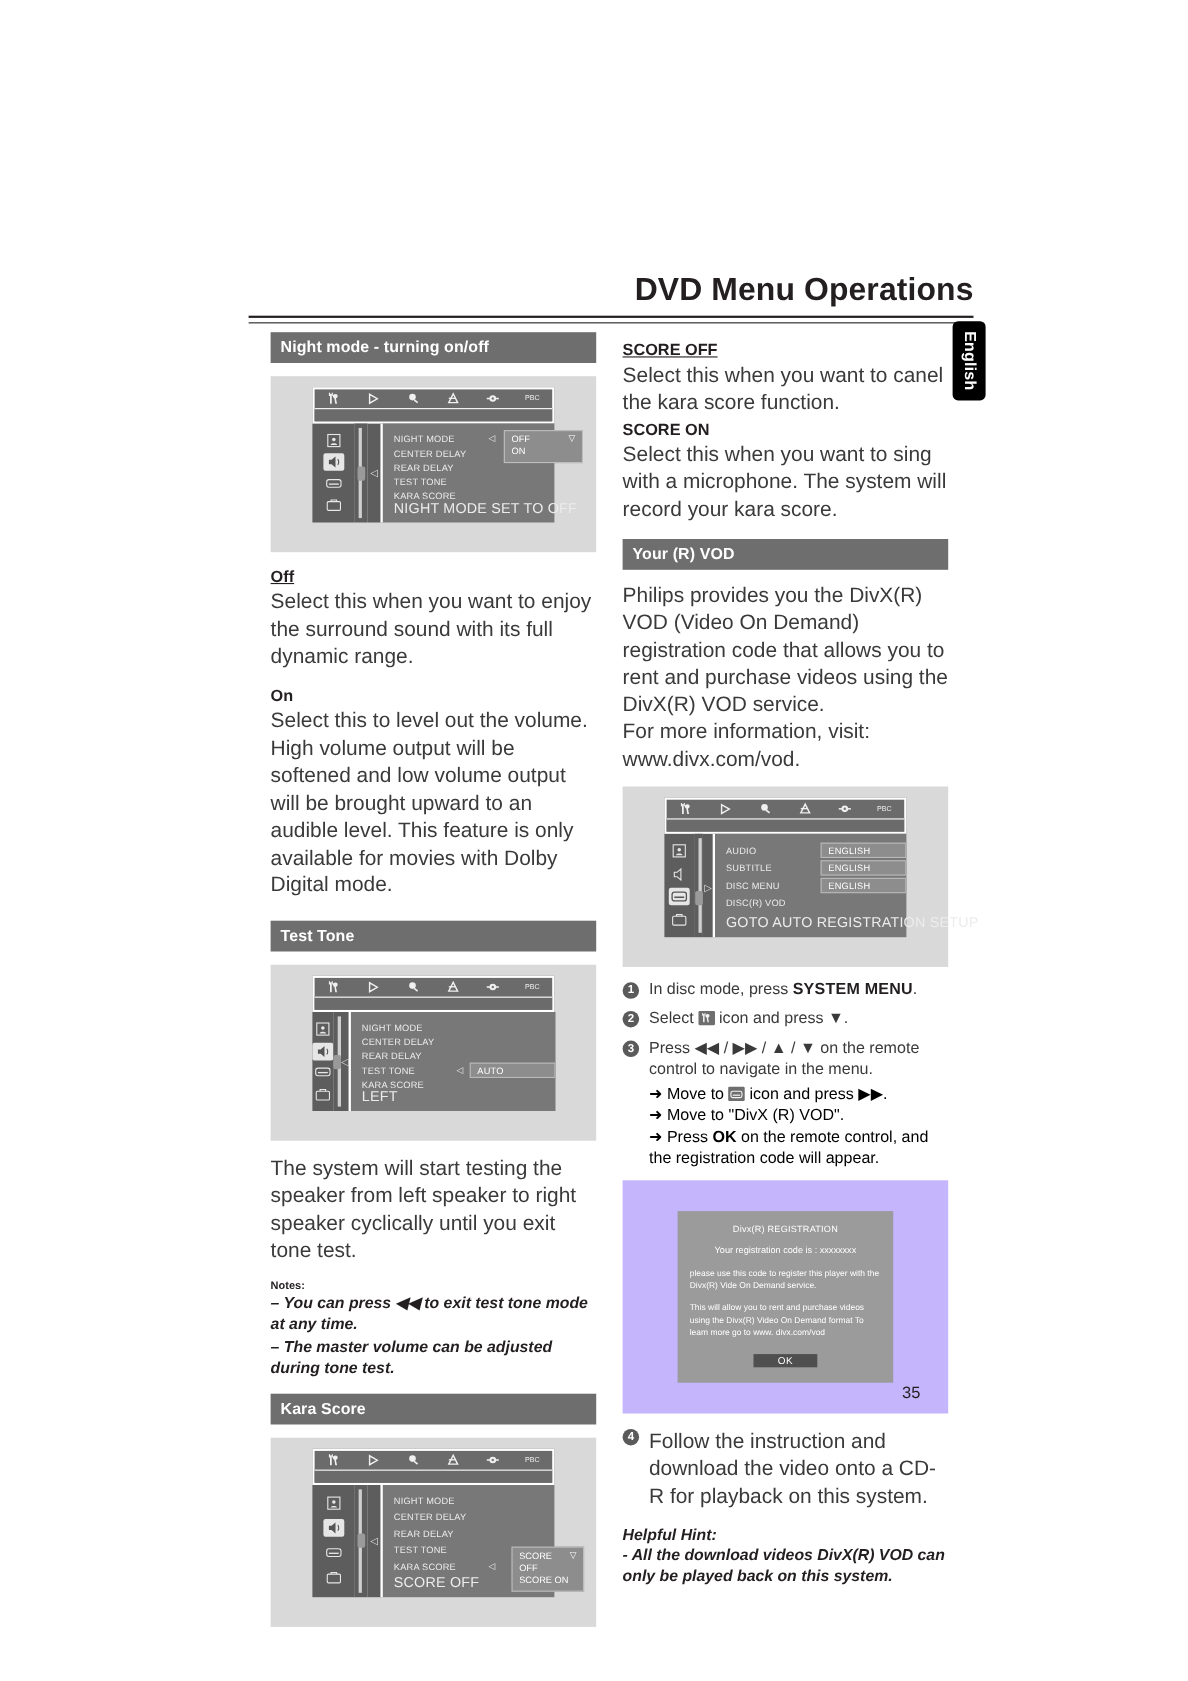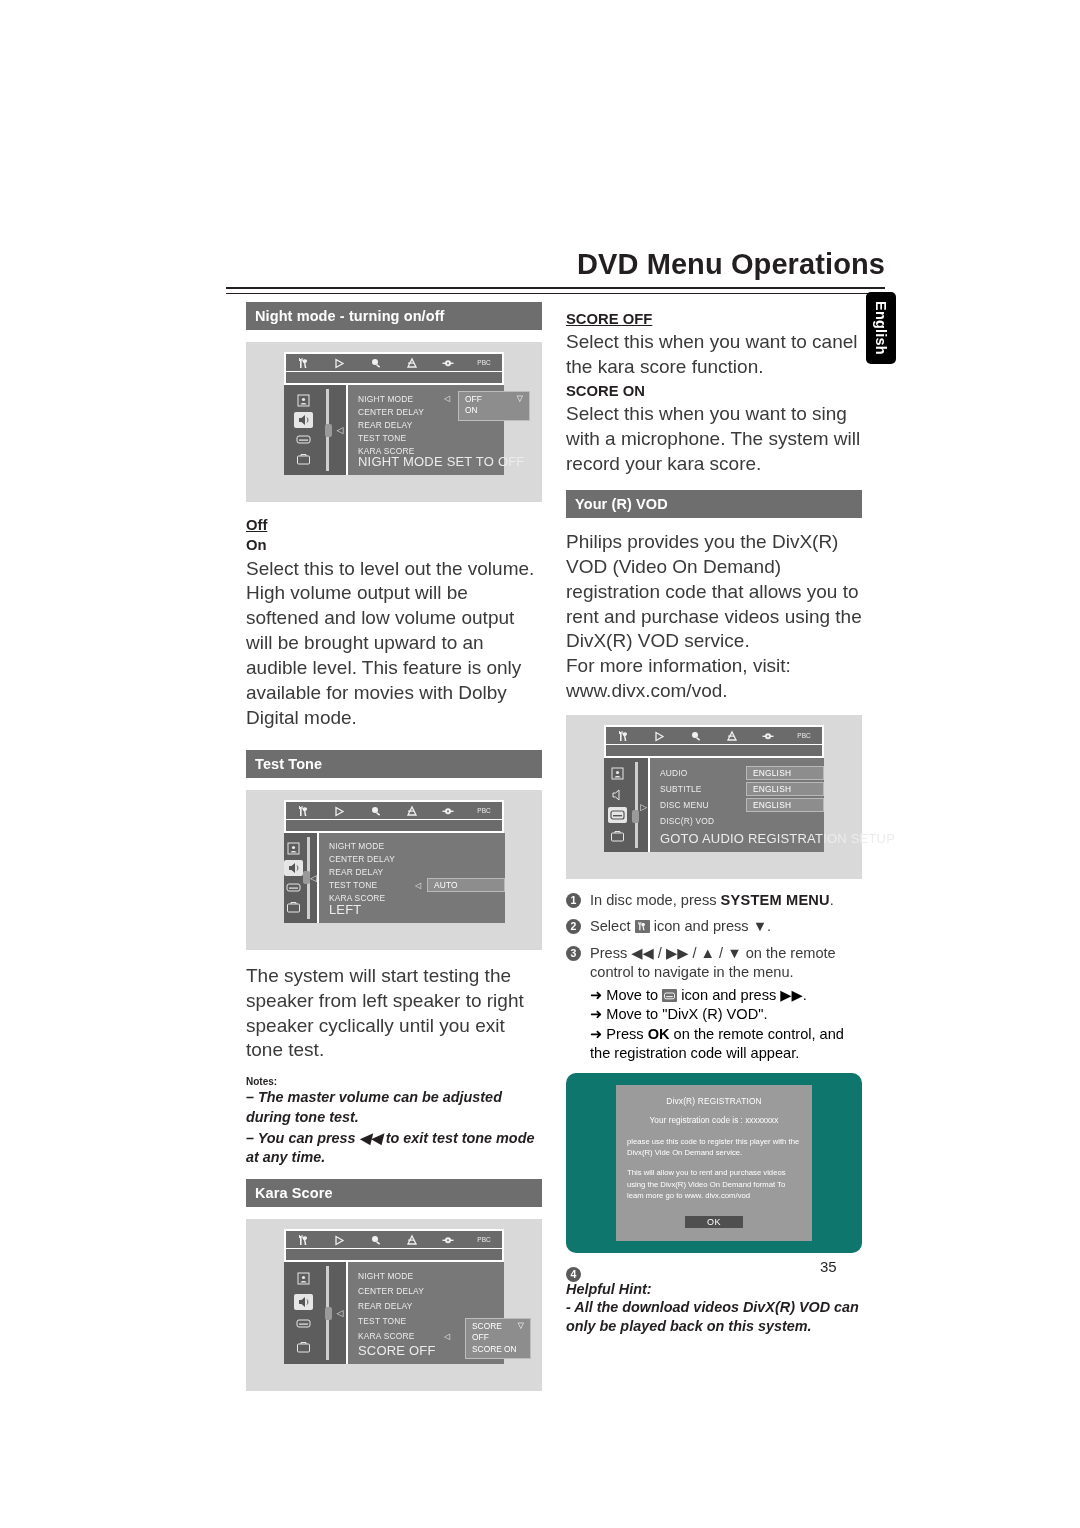--- a/index.html
+++ b/index.html
@@ -135,21 +135,21 @@
     font-size:13px; letter-spacing:.2px; white-space:nowrap;
   }
   .osd-popup{
     position:absolute; background:#8d8d8d; border:1px solid #bdbdbd;
     color:#ffffff; font-size:8.4px; padding:2px 6px 3px 6px; box-sizing:border-box;
   }
   .osd-popup .pr{display:flex; justify-content:space-between; line-height:1.35;}
   .osd-popup .pr .cv{font-size:8px;}
 
   
-  .dlg-wrap{background:#0f766e; padding:12px 0;border-radius:10px;}
+  .dlg-wrap{background:#c4b5fd; padding:28px 0;}
   .dlg{
     margin:0 auto; width:196px; background:#9b9b9b; color:#ffffff;
     padding:11px 11px 12px 11px; box-sizing:border-box;
   }
   .dlg .t{text-align:center; font-size:8.3px; margin-bottom:9px; letter-spacing:.2px;}
   .dlg .c{text-align:center; font-size:8.3px; margin-bottom:11px;}
   .dlg .p{font-size:7.7px; line-height:1.45; margin-bottom:9px;}
   .dlg .p.last{margin-bottom:10px;}
   .dlg .okrow{text-align:center;}
   .dlg .ok{
@@ -260,20 +260,21 @@
                 </div>
             </div>
             <div class="osd-status">NIGHT MODE SET TO OFF</div>
           </div>
         </div>
       </div>
     </div>
 
     <div style="height:14px;"></div>
     <div class="sub u">Off</div>
+    <p class="body">Select this when you want to enjoy the surround sound with its full dynamic range.</p>
     <div class="sub">On</div>
     <p class="body">Select this to level out the volume. High volume output will be softened and low volume output will be brought upward to an audible level. This feature is only available for movies with Dolby Digital mode.</p>
 
     <div style="height:6px;"></div>
     <div class="secbar">Test Tone</div>
 
     <div class="osd" style="height:140px;">
       <div class="osd-inner" style="margin:0 38px;">
         <div class="osd-top">
           <div class="osd-iconrow">
@@ -354,22 +355,22 @@
             </div>
             <div class="osd-status">LEFT</div>
           </div>
         </div>
       </div>
     </div>
 
     <div style="height:14px;"></div>
     <p class="body">The system will start testing the speaker from left speaker to right speaker cyclically until you exit tone test.</p>
     <div class="notes-h">Notes:</div>
+    <p class="note">– You can press ◀◀ to exit test tone mode at any time.</p>
     <p class="note">– The master volume can be adjusted during tone test.</p>
-    <p class="note">– You can press ◀◀ to exit test tone mode at any time.</p>
 
     <div style="height:10px;"></div>
     <div class="secbar">Kara Score</div>
 
     <div class="osd" style="height:152px;">
       <div class="osd-inner" style="margin:0 38px;">
         <div class="osd-top">
           <div class="osd-iconrow">
             <span class="ic"><svg width="18" height="13" viewBox="0 0 18 13">
                   <g fill="#f0f0f0">
@@ -544,21 +545,21 @@
                   <span class="osd-val">ENGLISH</span>
                 </div>
               <div class="osd-row" style="height:16px;">
                   <span class="lbl">DISC MENU</span>
                   <span class="osd-val">ENGLISH</span>
                 </div>
               <div class="osd-row" style="height:16px;">
                   <span class="lbl">DISC(R) VOD</span>
                 </div>
             </div>
-            <div class="osd-status">GOTO  AUDIO REGISTRATION SETUP</div>
+            <div class="osd-status">GOTO  AUTO REGISTRATION SETUP</div>
           </div>
         </div>
       </div>
     </div>
 
     <div style="height:12px;"></div>
 
     <div class="step">
       <span class="num">1</span>
       <span class="txt"><span>In disc mode, press </span><b>SYSTEM MENU</b><span>.</span></span>
@@ -601,20 +602,23 @@
           <span class="ok">OK</span>
         </div>
       </div>
     </div>
 
     <div style="height:12px;"></div>
 
     <div class="step" style="margin-bottom:2px;">
       <span class="num">4</span>
     </div>
+    <div style="padding-left:24px;">
+      <p class="body" style="margin-bottom:0;">Follow the instruction and download the video onto a CD-R for playback on this system.</p>
+    </div>
 
     <div style="height:14px;"></div>
     <div class="hint-h">Helpful Hint:</div>
     <p class="note">- All the download videos DivX(R) VOD can only be played back on this system.</p>
 
   </div>
 
   <div class="pagenum">35</div>
 
 </div>

